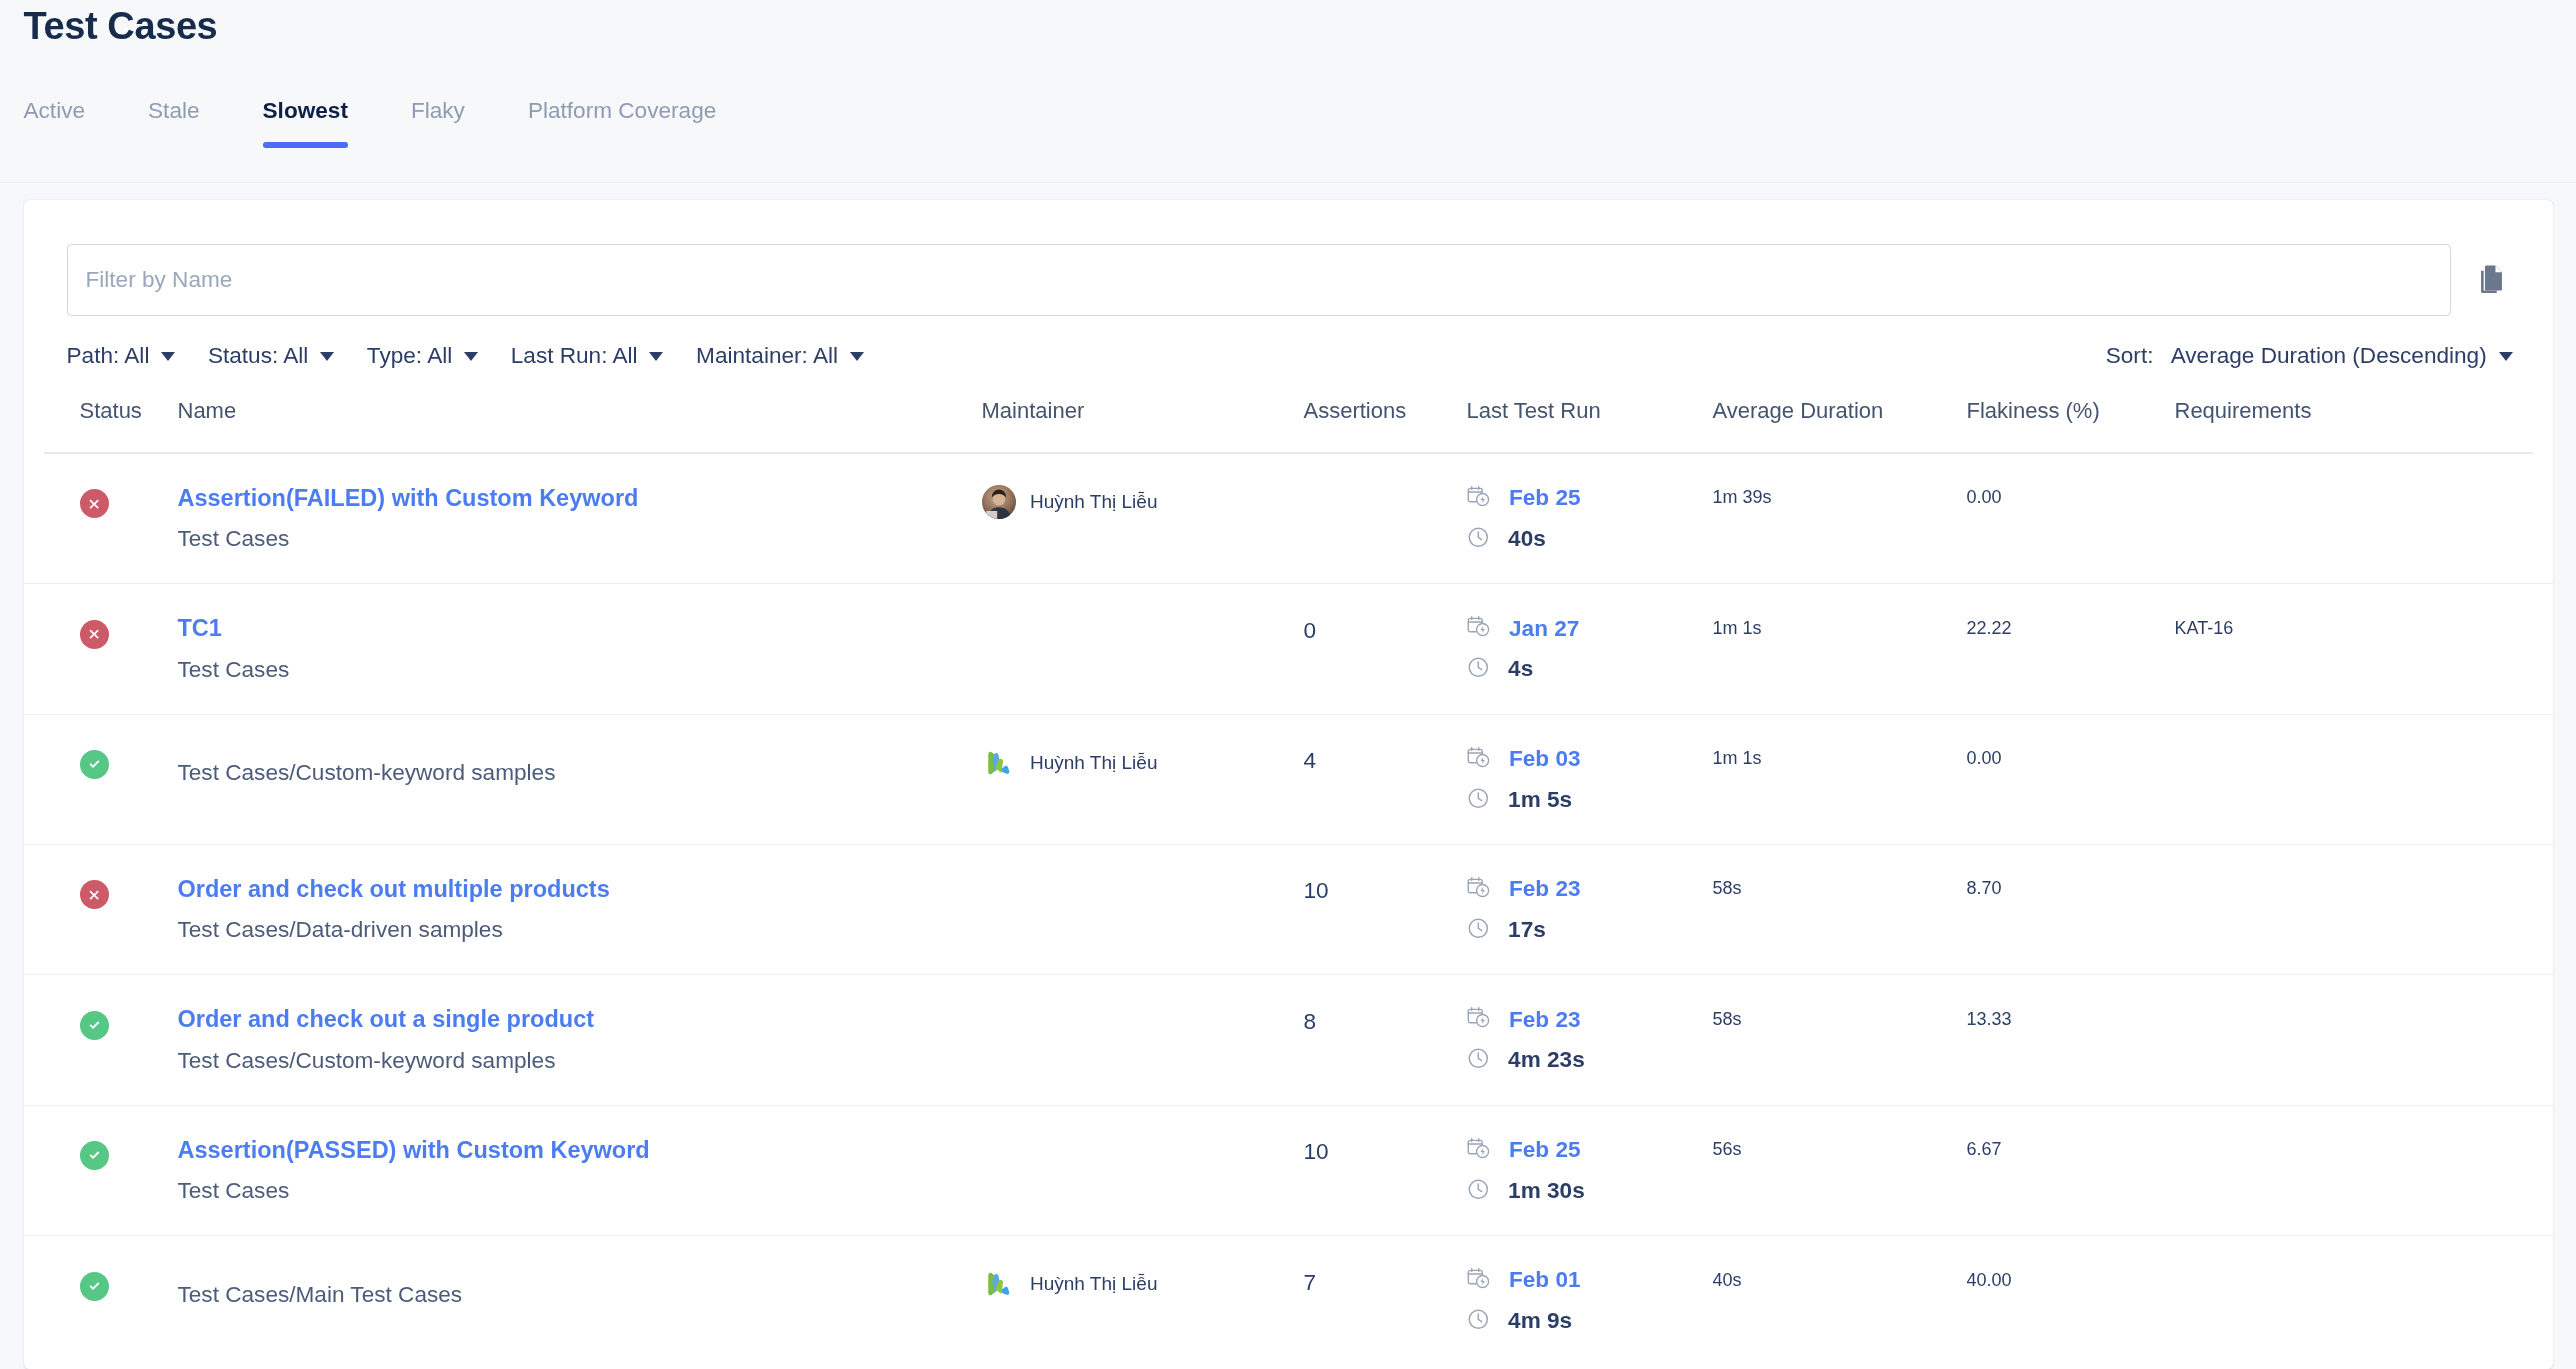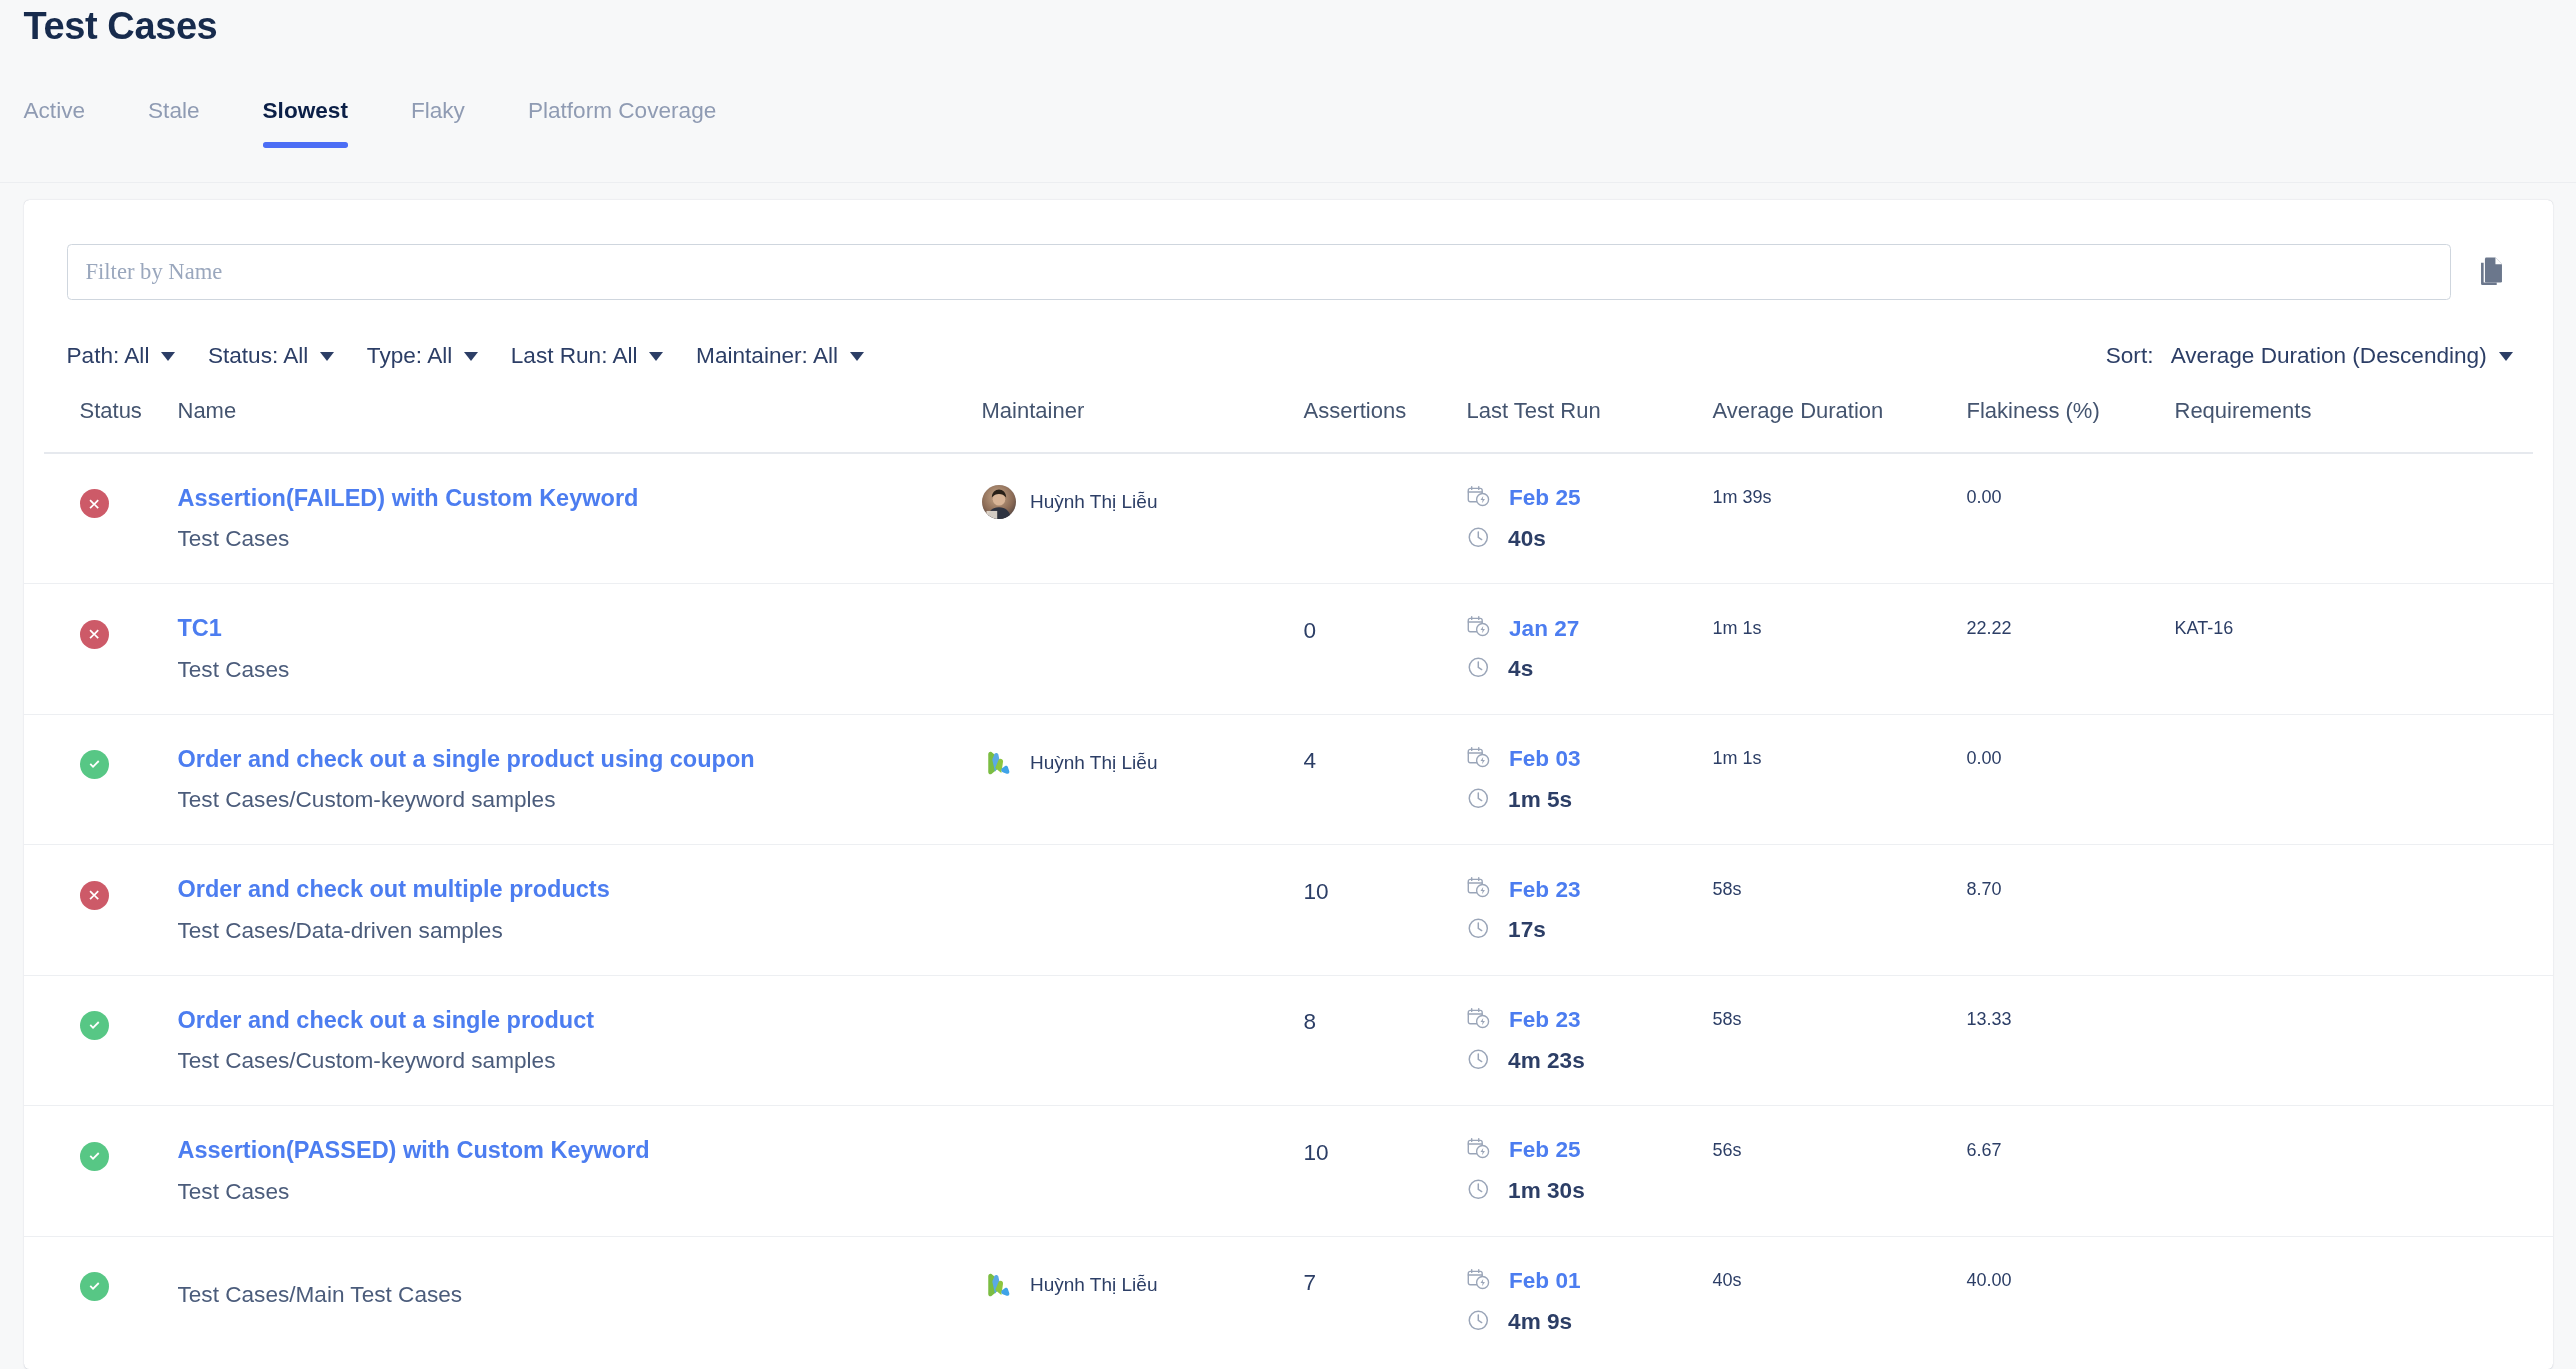--- a/index.html
+++ b/index.html
@@ -84,28 +84,28 @@
     position: absolute;
     left: 43px;
     top: 44px;
     right: 40px;
     display: flex;
     align-items: center;
     gap: 20px;
   }
   .filter-input {
     flex: 1;
-    height: 56px;
+    height: 72px;
     border: 0.9px solid #cfd6de;
     border-radius: 4.5px;
     background: #fff;
     font-size: 22.6px;
     color: #0f766e;
     padding: 0 18px;
-    font-family: Liberation Serif, serif;
+    font-family: Liberation Sans, sans-serif;
     outline: none;
   }
   .filter-input::placeholder { color: #9aa7bd; }
   .copy-btn {
     width: 42px;
     height: 42px;
     display: flex;
     align-items: center;
     justify-content: center;
     cursor: pointer;
@@ -427,21 +427,20 @@
           </div>
           <div class="trow">
             <div class="status-cell">
               <div class="status-icon passed">
                 <svg width="17" height="17" viewBox="0 0 16 16">
                   <path d="M6.6 11.3 3.4 8.1l1.2-1.2 2 2 4.8-4.8 1.2 1.2z" fill="#fff"></path>
                 </svg>
               </div>
             </div>
             <div>
-              <a class="name-link">Order and check out a single product using coupon</a>
               <span class="name-path">Test Cases/Custom-keyword samples</span>
             </div>
             <div class="maintainer-cell">
               <div class="avatar" style="background: rgb(255, 255, 255);"><svg width="34" height="34" viewBox="0 0 38 38">
                   <path d="M7 9c0-2 2-3.4 3.6-2.2L17 12v14l-6.4 5.2C9 32.4 7 31 7 29z" fill="#7bbd42"></path>
                   <path d="M14 8.6c1.3-1.6 3.9-1 4.3 1l2.2 10.6-6 8.6-2.8-12.6a4 4 0 0 1 .7-3.3z" fill="#5aa9e6"></path>
                   <path d="M18.6 15.4c1.8-2.2 5.3-.6 4.9 2.2l-1.9 12.7-6.8-5.8z" fill="#8dc63f"></path>
                   <path d="M24.8 23.1c1.2-1.5 3.6-1.1 4.2.7l1.5 4.3c.6 1.8-1.2 3.5-3 2.8l-4.3-1.7c-1.8-.7-2.2-3-.8-4.3z" fill="#3fa3e8"></path>
                 </svg></div>
               <span class="maintainer-name">Huỳnh Thị Liễu</span>

